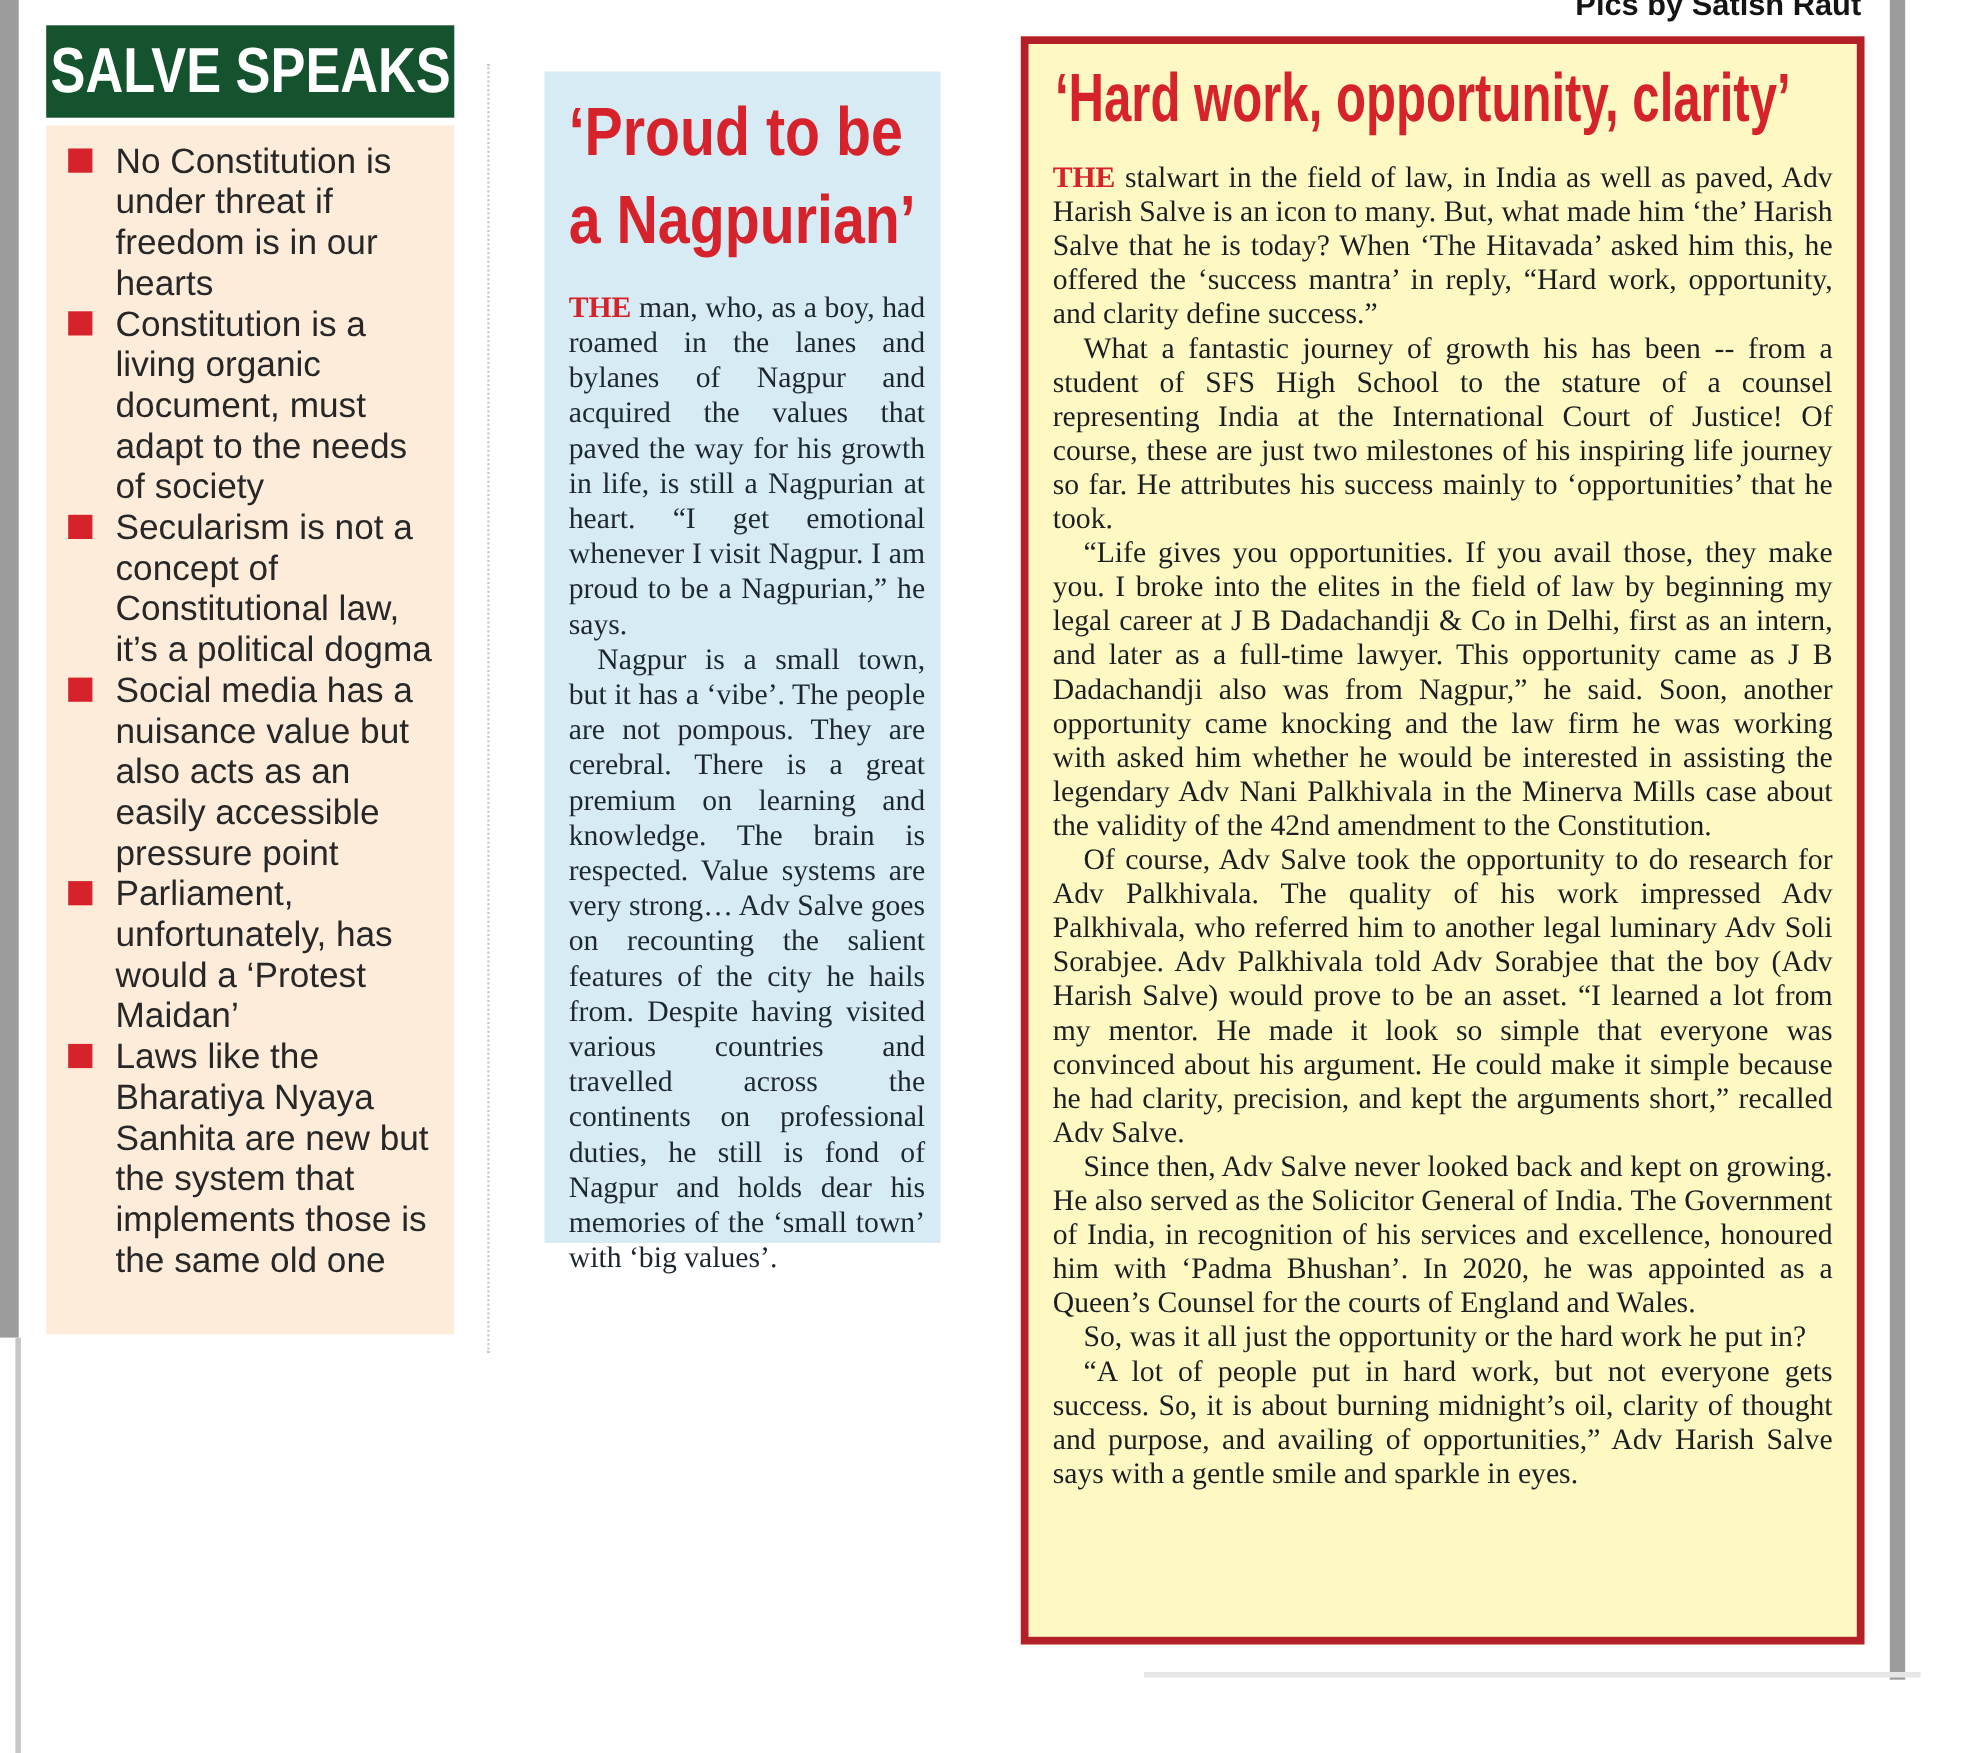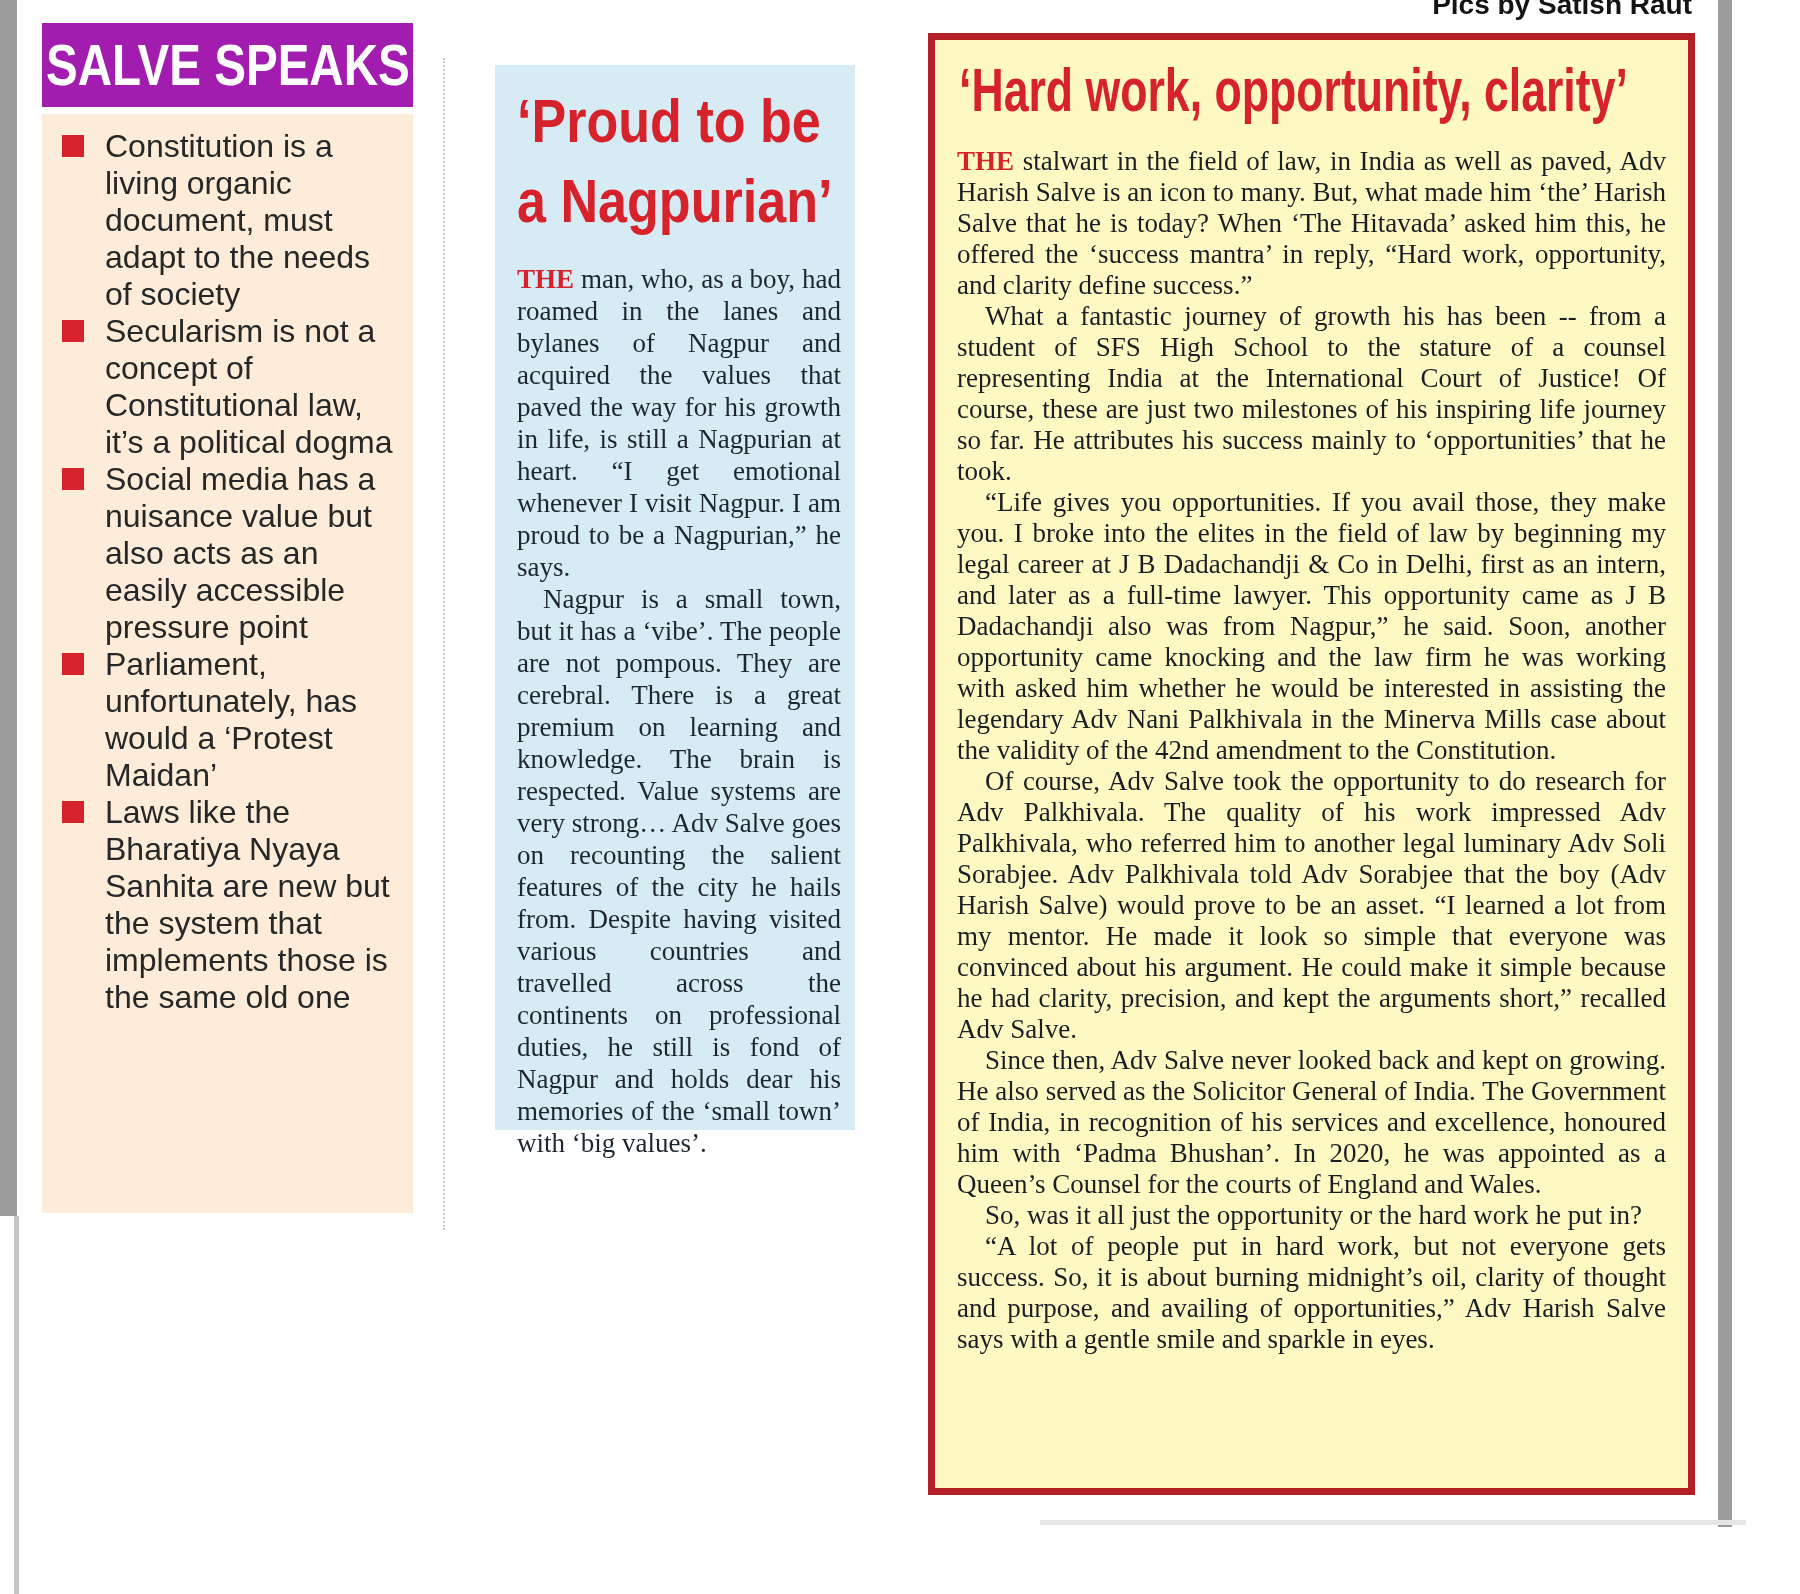--- a/index.html
+++ b/index.html
@@ -16,21 +16,21 @@
 
   
   .credit {
     position:absolute; top:-12px; left:0; width:1692px; text-align:right;
     font:bold 28px/34px "Liberation Sans", sans-serif; color:#141414;
   }
 
   
   .blue-header {
     position:absolute; left:42px; top:23px; width:371px; height:84px;
-    background:#a21caf; display:flex; align-items:center; justify-content:center;
+    background:#14532d; display:flex; align-items:center; justify-content:center;
   }
   .blue-header .hdr-txt {
     color:#ffffff; font:bold 58px/58px "Liberation Sans", sans-serif;
     transform:scaleX(.82); transform-origin:50% 50%; white-space:nowrap; letter-spacing:0;
   }
   .cream-panel {
     position:absolute; left:42px; top:114px; width:371px; height:1099px;
     background:#fcecd9; box-sizing:border-box; padding-top:14px;
   }
   .bullet-list { list-style:none; margin:0; padding:0; }
@@ -94,20 +94,21 @@
   <div class="credit">Pics by Satish Raut</div>
 
   <div class="blue-header">
     <span class="hdr-txt">SALVE SPEAKS</span>
   </div>
   <div class="cream-panel">
     <ul class="bullet-list">
 
         <li>
           <span class="sq"></span>
+          <span>No Constitution is under threat if freedom is in our hearts</span>
         </li>
 
         <li>
           <span class="sq"></span>
           <span>Constitution is a living organic document, must adapt to the needs of society</span>
         </li>
 
         <li>
           <span class="sq"></span>
           <span>Secularism is not a concept of Constitutional law, it’s a political dogma</span>

